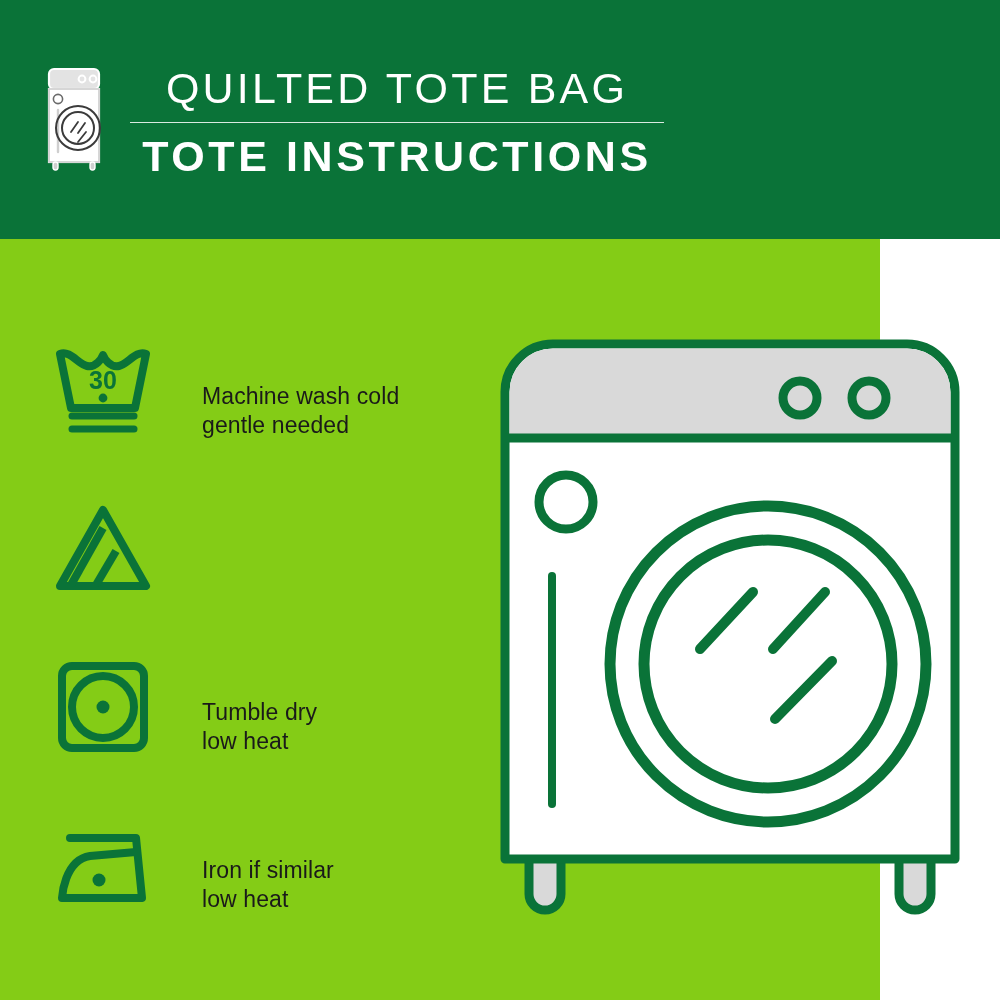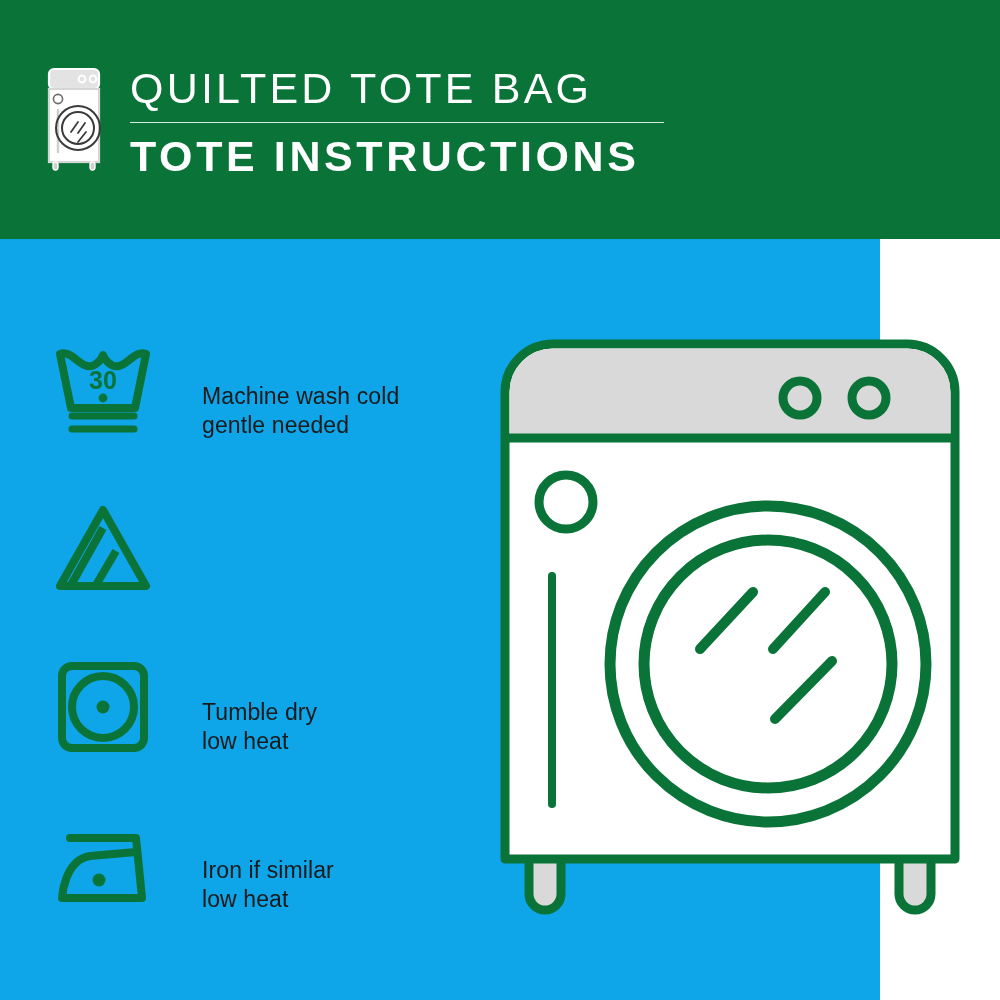--- a/index.html
+++ b/index.html
@@ -23,21 +23,21 @@
     left:44px; top:60px;
     display:flex;
     align-items:flex-start;
   }
   #header-logo {
     width:62px; height:108px;
     flex:none;
     margin-right:24px;
     margin-top:6px;
   }
-  #header-titles { padding-top:2px; }
+  #header-titles { padding-top:2px;text-align:center; }
   #title-main {
     color:#ffffff;
     font-size:43px;
     font-weight:300;
     letter-spacing:3.2px;
     line-height:52px;
     white-space:nowrap;
   }
   #title-divider {
     height:1px;
@@ -52,21 +52,21 @@
     letter-spacing:3.6px;
     line-height:48px;
     white-space:nowrap;
   }
 
   
   #main {
     position:absolute;
     left:0; top:239px;
     width:880px; height:761px;
-    background:#0ea5e9;
+    background:#84cc16;
   }
 
   
   #care-list {
     position:absolute;
     left:52px; top:105px;
     width:420px;
   }
   .care-row {
     display:flex;

